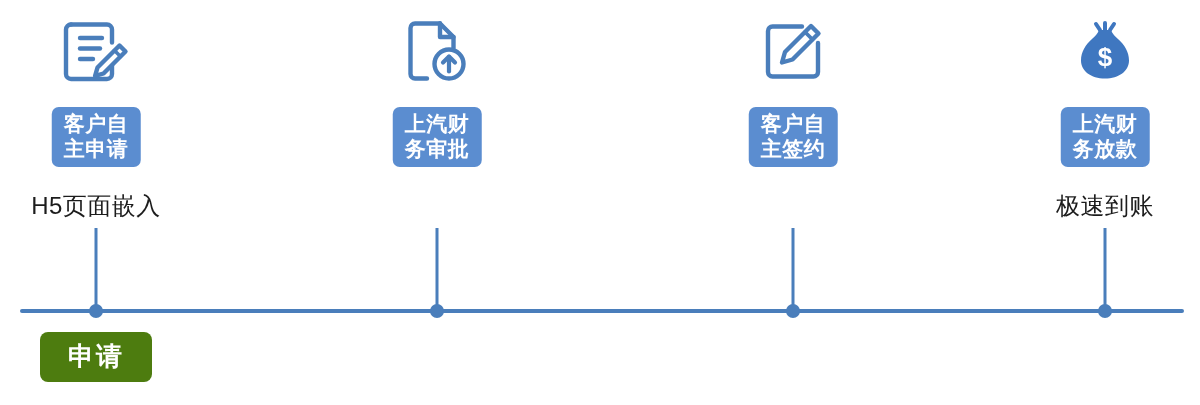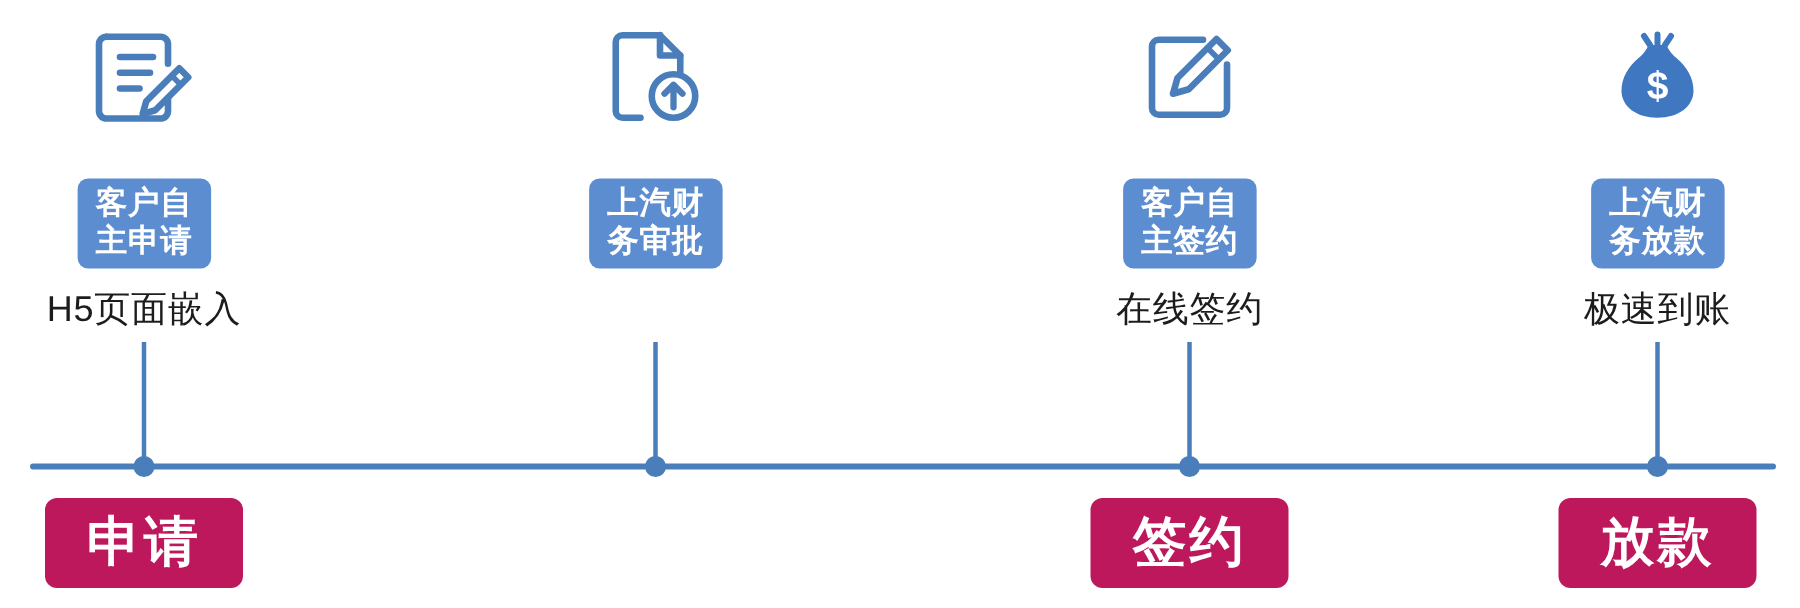--- a/index.html
+++ b/index.html
@@ -67,21 +67,20 @@
     transform: translateX(-50%);
     background: #5b8dd0;
     color: #ffffff;
     border-radius: 7px;
     padding: 5px 12px 6px 12px;
     line-height: 1.17;
     font-size: 21px;
     font-weight: 700;
     letter-spacing: 0.5px;
     white-space: nowrap;
-    margin-top: 12px;
   }
   .step-badge .badge-line {
     display: block;
   }
 
   
   .step-caption {
     position: absolute;
     top: 190px;
     left: 0;
@@ -115,25 +114,25 @@
     border-radius: 50%;
     background: #4a7ebb;
   }
 
   
   .step-stage {
     position: absolute;
     top: 332px;
     left: 50%;
     transform: translateX(-50%);
-    background: #be185d;
+    background: #4d7c0f;
     color: #ffffff;
     border-radius: 8px;
     padding: 11px 28px 13px 28px;
-    font-size: 36px;
+    font-size: 26px;
     font-weight: 700;
     letter-spacing: 2px;
     white-space: nowrap;
     line-height: 1;
   }
 </style>
 </head>
 <body>
 
 <div class="flow-wrap">
@@ -199,26 +198,24 @@
         <path d="M49 6 l7.5 7.5 -26 26 -10.5 3 3 -10.5 z" stroke="#4a7ebb" stroke-width="4.4" stroke-linejoin="round" stroke-linecap="round" fill="#ffffff"></path>
         <line x1="43" y1="12" x2="50.5" y2="19.5" stroke="#4a7ebb" stroke-width="3.8" stroke-linecap="round"></line>
       </svg>
     </div>
 
     <div class="step-badge">
       <span class="badge-line">客户自</span>
       <span class="badge-line">主签约</span>
     </div>
 
-    <div class="step-caption">在线签约</div>
-
-    <div class="step-connector"></div>
-    <div class="step-dot"></div>
-
-    <div class="step-stage">签约</div>
+
+    <div class="step-connector"></div>
+    <div class="step-dot"></div>
+
   </div>
 
   <div class="step step-4">
 
     <div class="step-icon">
       <svg width="58" height="64" viewBox="0 0 58 64" fill="none" xmlns="http://www.w3.org/2000/svg">
         <path d="M20 4 l4 6 M29 3 l0 7 M38 4 l-4 6" stroke="#3f77c0" stroke-width="4" stroke-linecap="round"></path>
         <path d="M23 10 h12 c1.5 4 4 6.5 7 9 6.5 5.5 11 13 11 21.5 C53 51 43 58.5 29 58.5 15 58.5 5 51 5 40.5 5 32 9.5 24.5 16 19 c3 -2.5 5.5 -5 7 -9 z" fill="#3f77c0"></path>
         <text x="29" y="46" font-family="'Liberation Sans', sans-serif" font-size="26" font-weight="700" fill="#ffffff" text-anchor="middle">$</text>
       </svg>
@@ -227,16 +224,15 @@
     <div class="step-badge">
       <span class="badge-line">上汽财</span>
       <span class="badge-line">务放款</span>
     </div>
 
     <div class="step-caption">极速到账</div>
 
     <div class="step-connector"></div>
     <div class="step-dot"></div>
 
-    <div class="step-stage">放款</div>
   </div>
 
 </div>
 
 </body></html>

